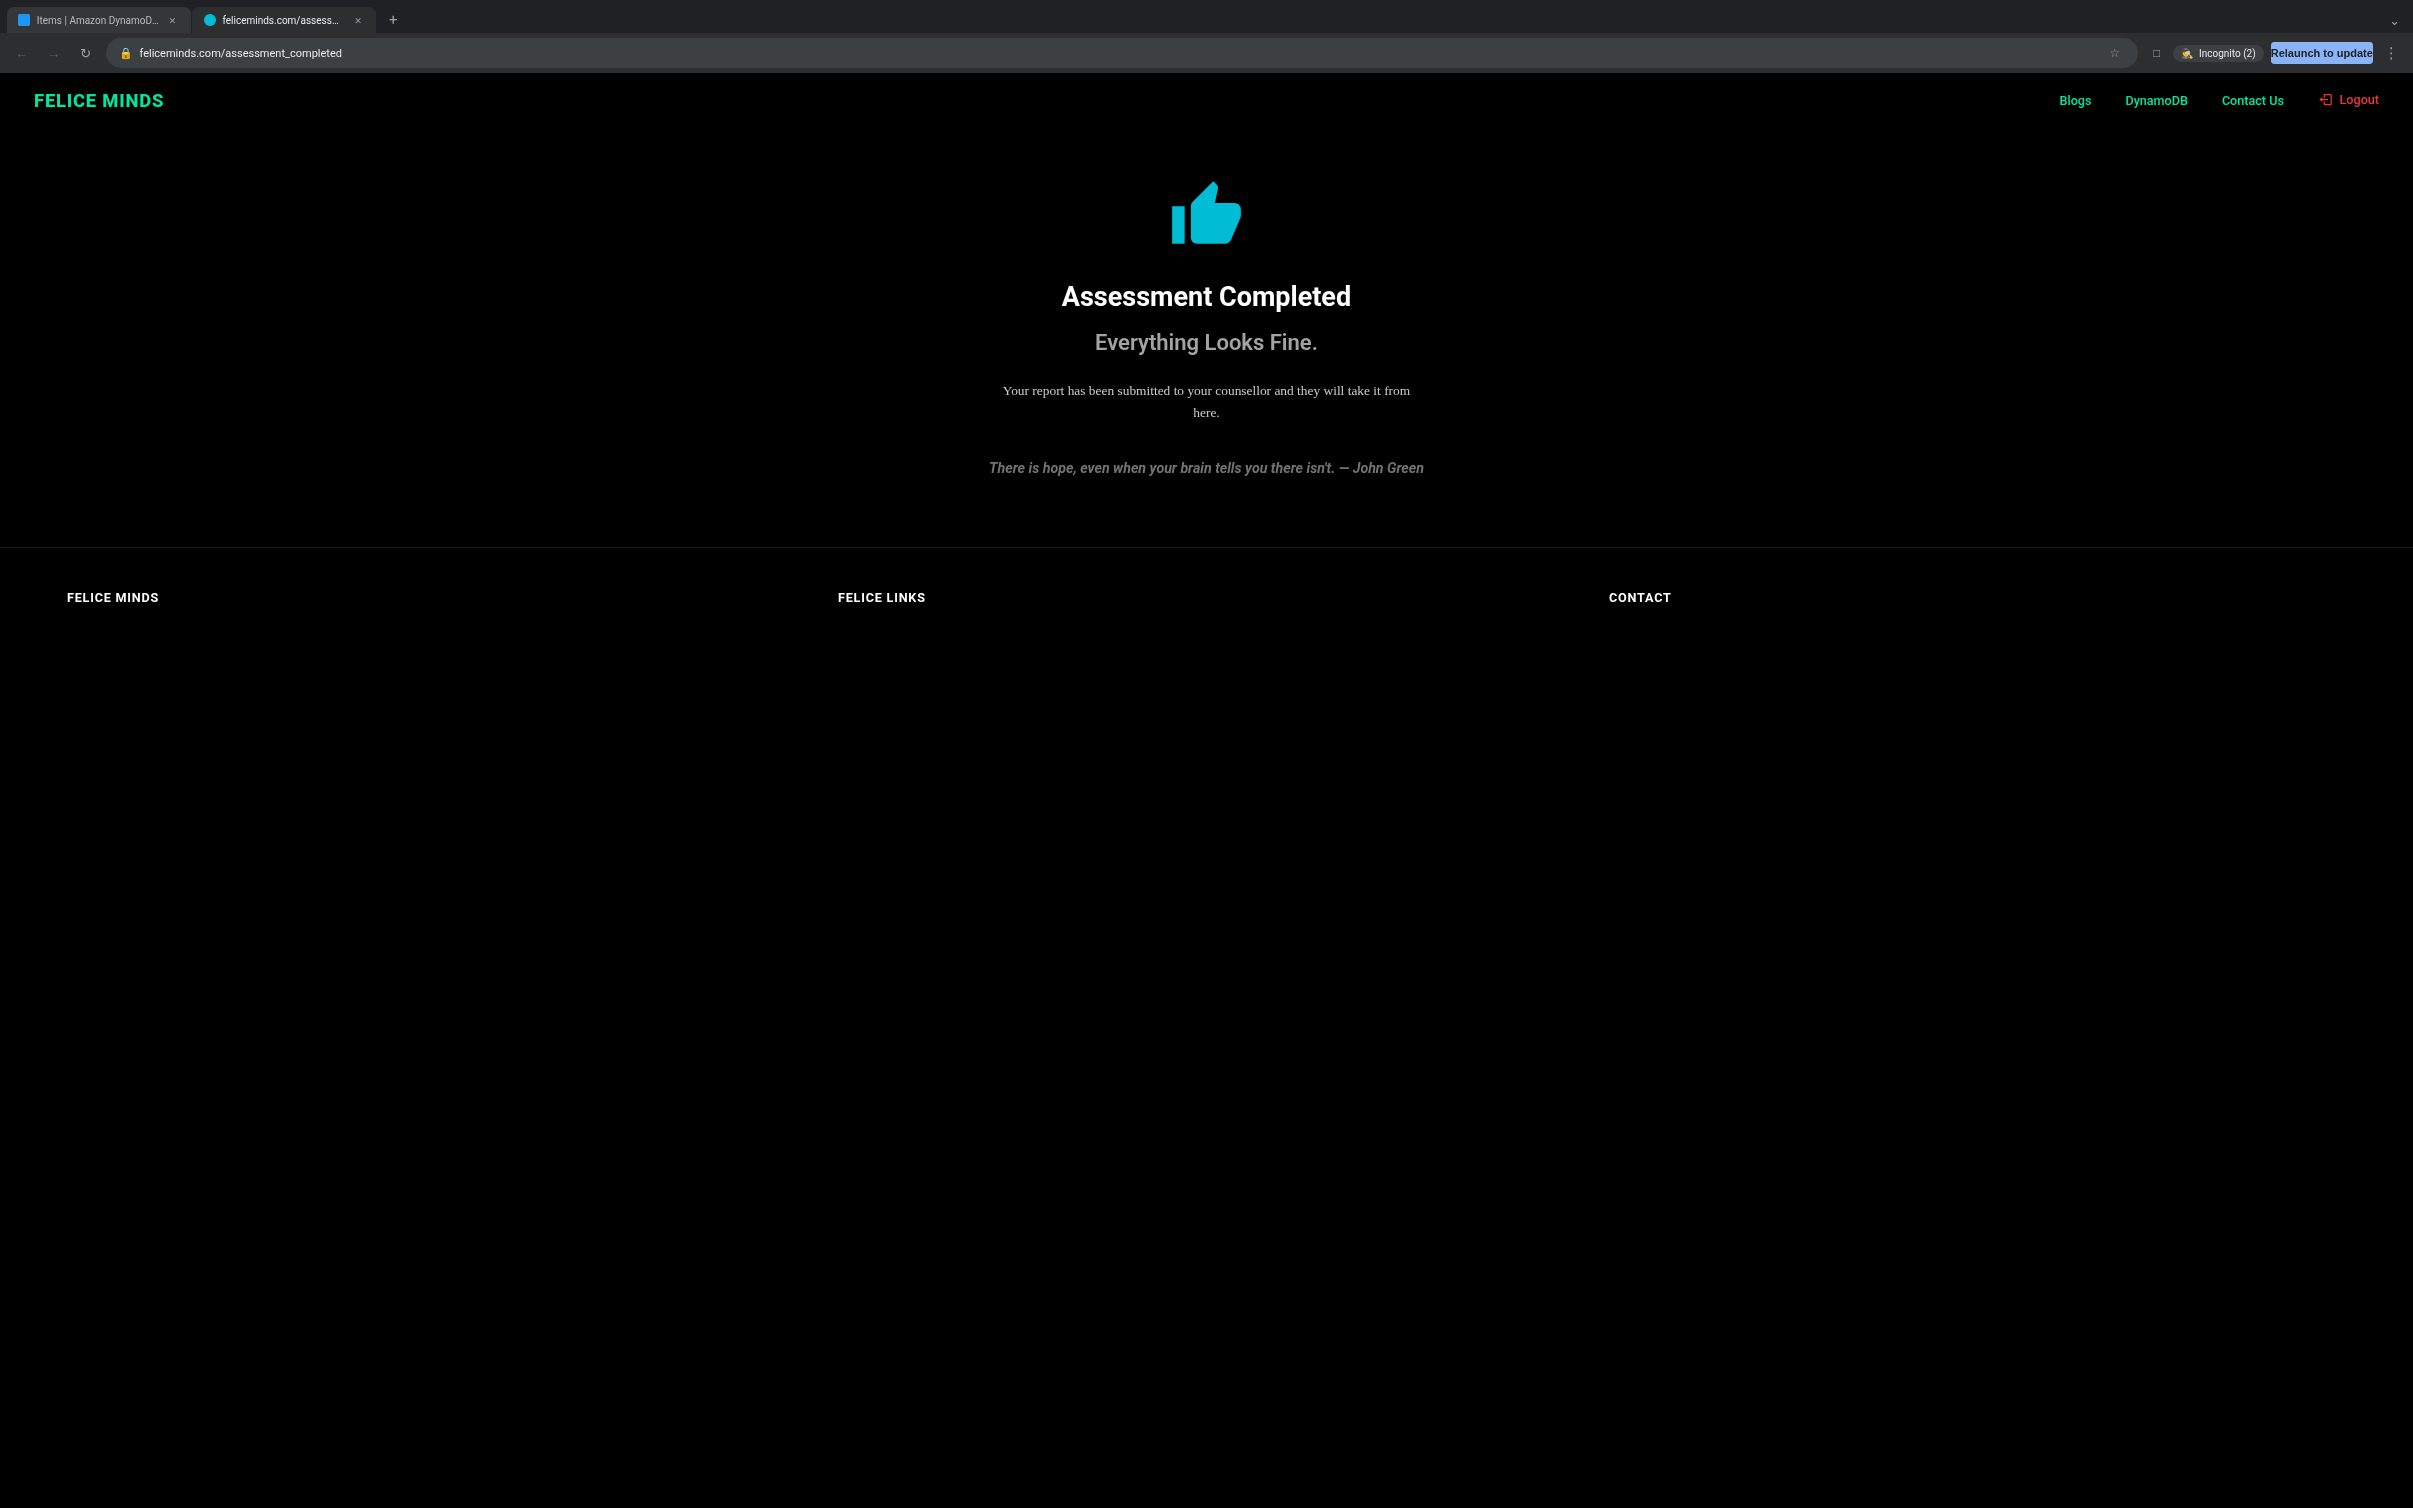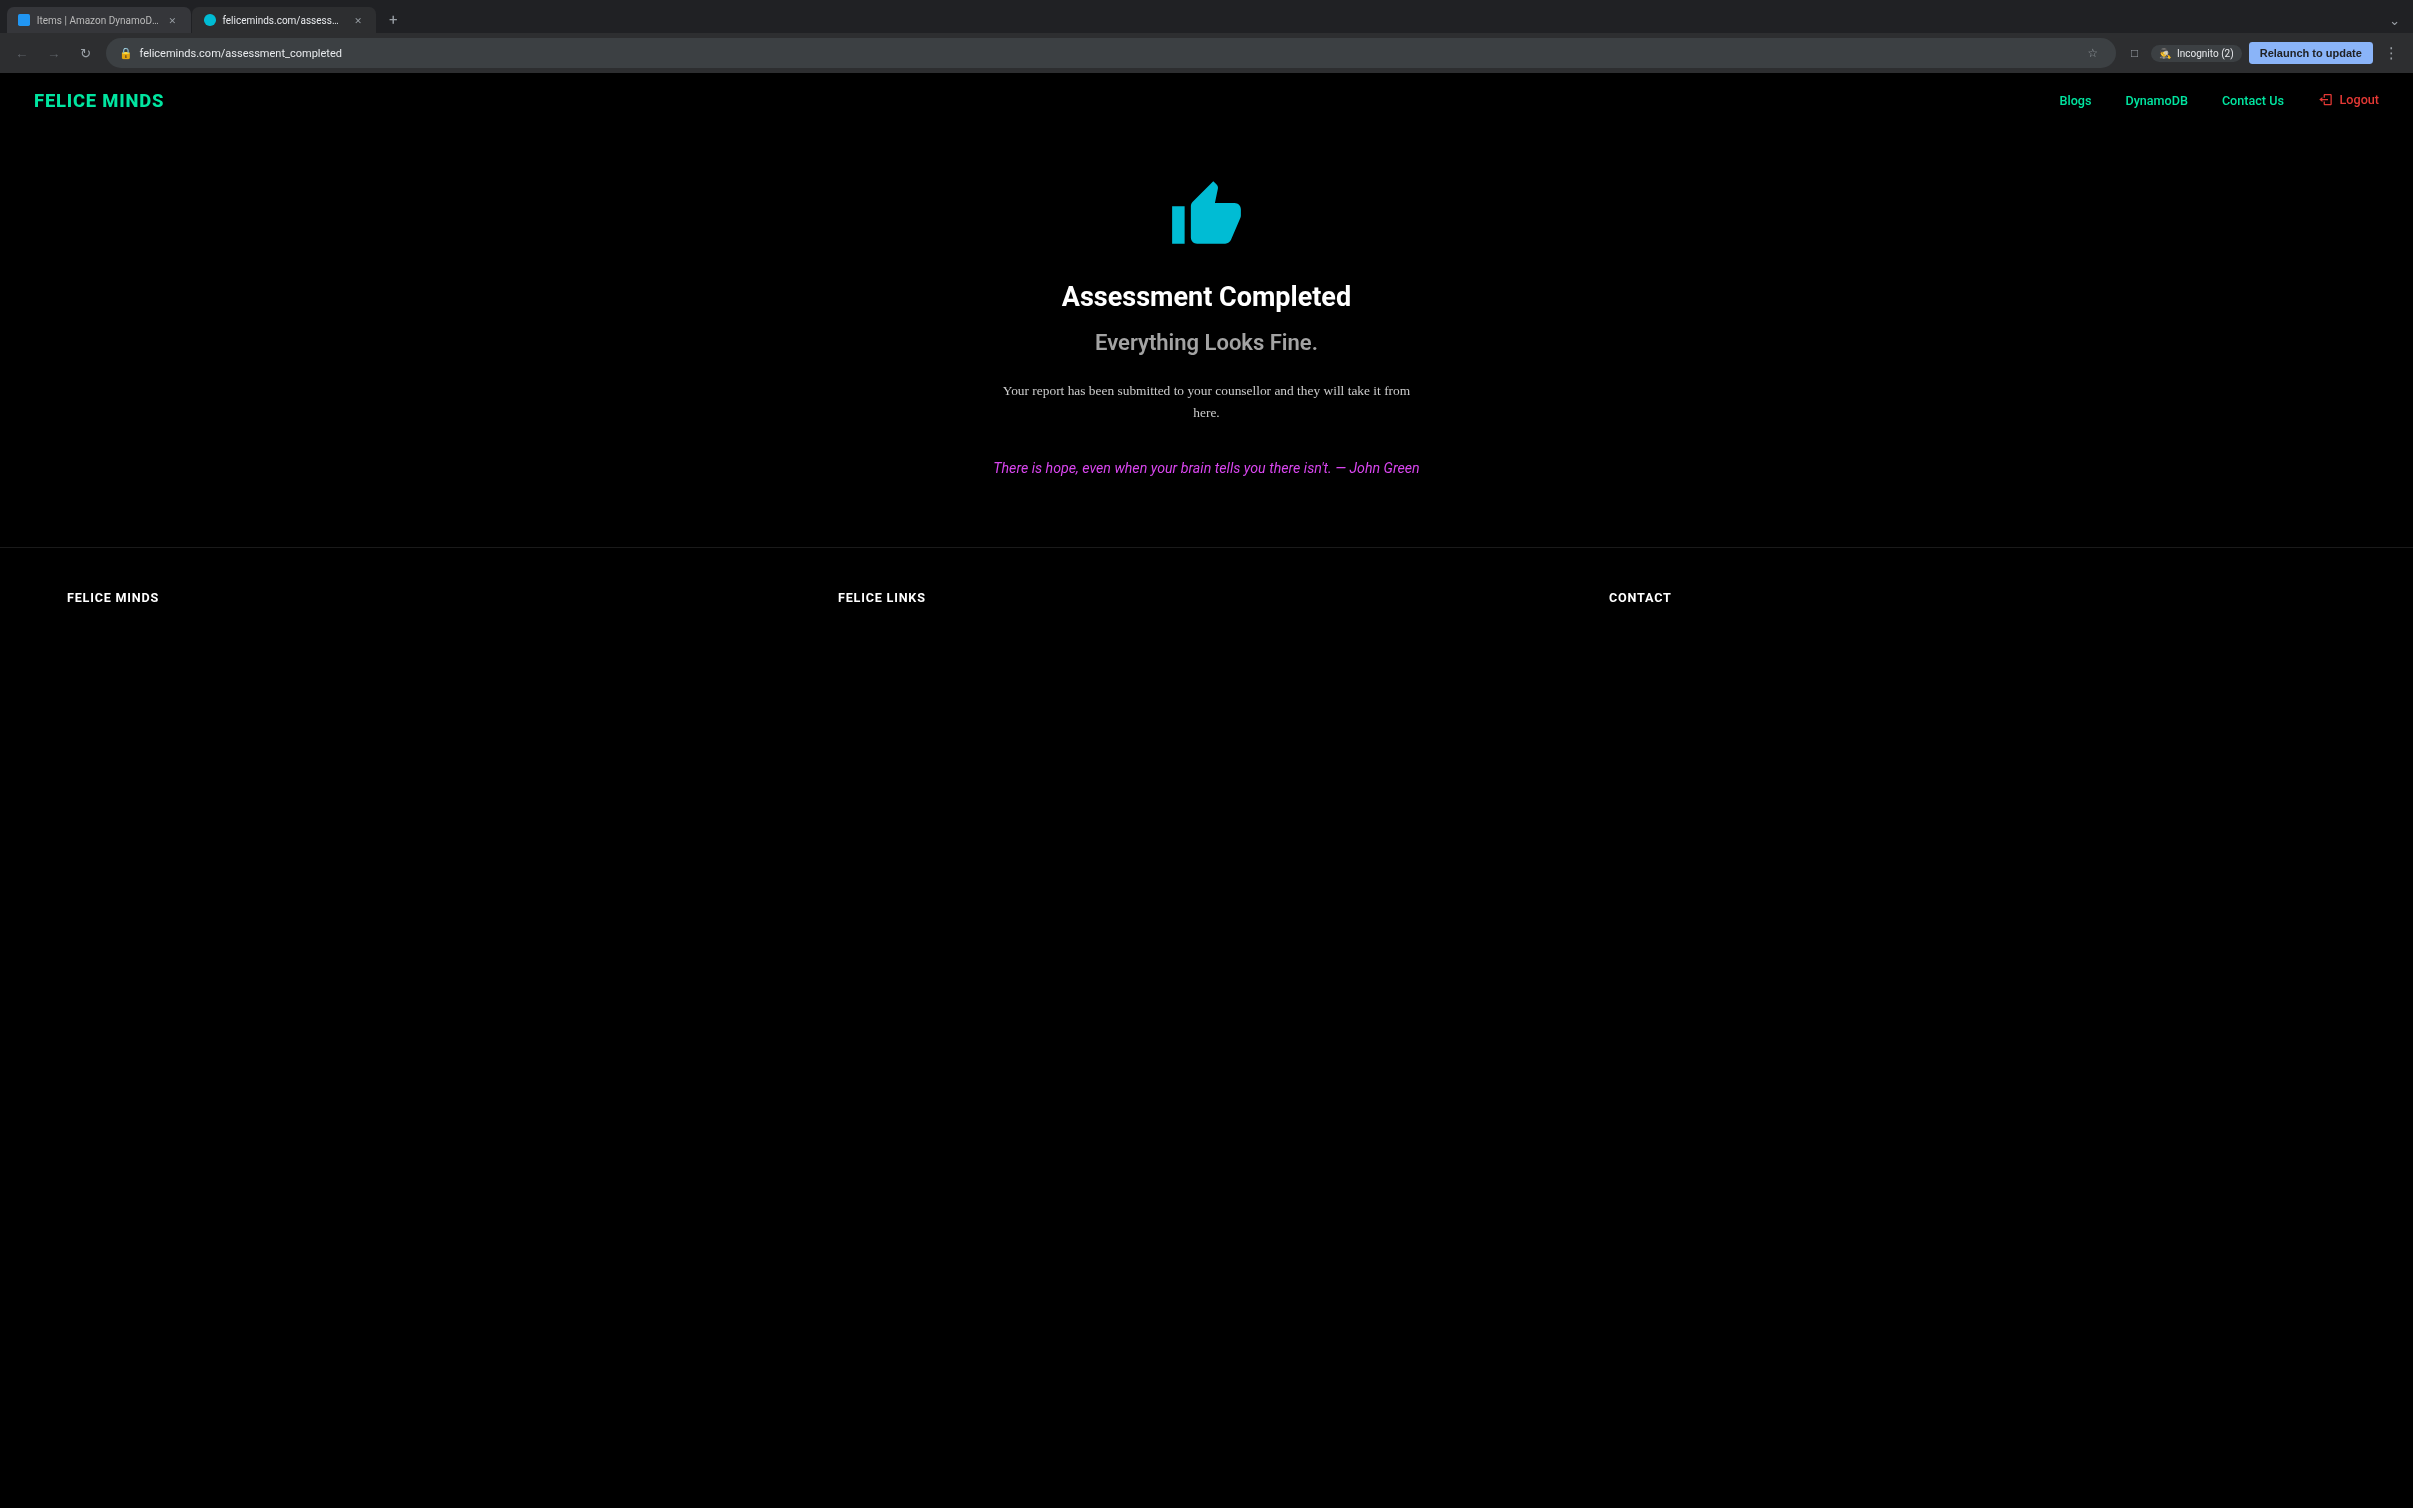--- a/index.html
+++ b/index.html
@@ -141,21 +141,21 @@
       background: #3c4043;
       color: #e8eaed;
       font-size: 10px;
       cursor: pointer;
     }
     .relaunch-btn {
       background: #8ab4f8;
       color: #202124;
       border: none;
       border-radius: 3.4px;
-      padding: 5px 11px;
+      padding: 5px 0;
       font-size: 11px;
       font-weight: 600;
       cursor: pointer;
       white-space: nowrap;
     }
     .more-btn {
       width: 23.5px;
       height: 23.5px;
       display: flex;
       align-items: center;
@@ -232,22 +232,22 @@
       font-size: 13.4px;
       color: #ccc;
       max-width: 419px;
       line-height: 1.6;
       margin-bottom: 34px;
       font-family: Liberation Serif, serif;
     }
     .quote-text {
       font-size: 14.2px;
       font-style: italic;
-      font-weight: 400;
-      color: #d946ef;
+      font-weight: 700;
+      color: #737373;
       max-width: 469px;
       line-height: 1.6;
     }
 
     
     .footer {
       background: #000;
       border-top: 0.8px solid #1a1a1a;
       padding: 42px 67px 25px;
       display: grid;

